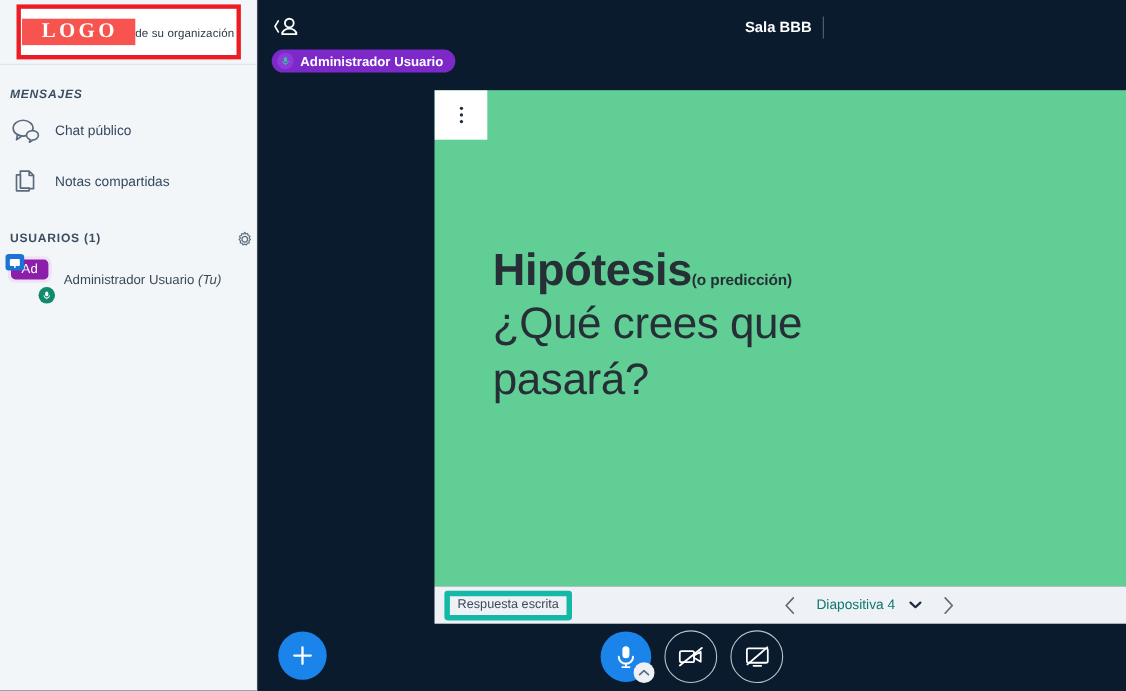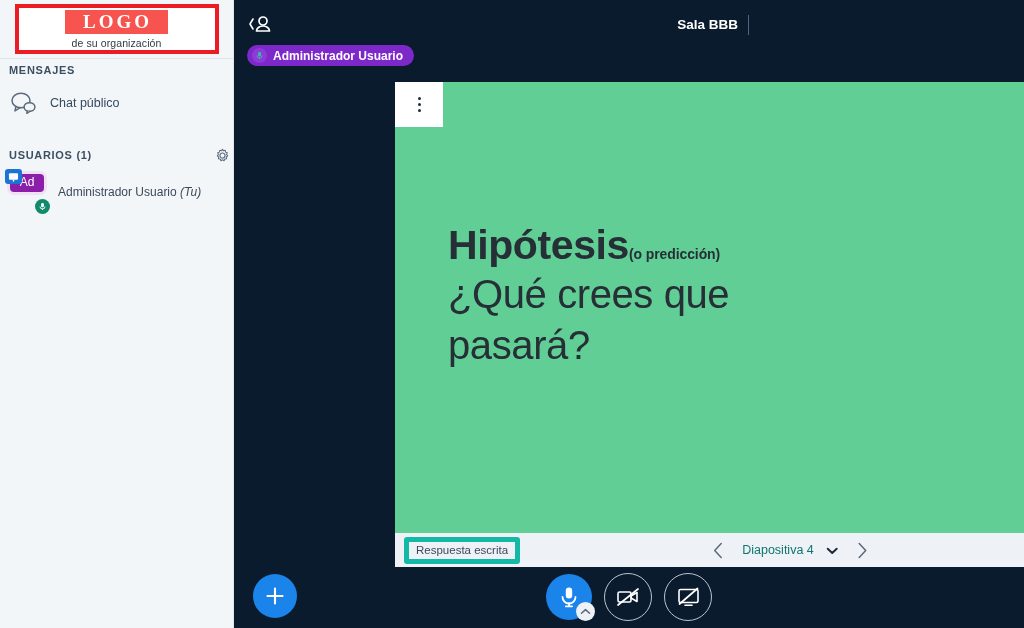--- a/index.html
+++ b/index.html
@@ -42,21 +42,21 @@
     flex: 0 0 58px;
     background: #f3f6f9;
   }
   .logo-box {
     border: 4px solid #ec1c24;
     background: #ffffff;
     width: 204px;
     height: 50px;
     box-sizing: border-box;
     display: flex;
-    flex-direction: column;
+    flex-direction: row;
     align-items: center;
     justify-content: center;
     padding: 2px 0;
   }
   .logo-banner {
     background: #f8544f;
     color: #ffffff;
     font-family: "Liberation Serif", serif;
     font-weight: bold;
     font-size: 19px;
@@ -73,21 +73,21 @@
 
   .section-label {
     font-size: 11px;
     font-weight: bold;
     letter-spacing: .7px;
     color: #3c4e61;
     padding: 0 0 0 9px;
     display: flex;
     align-items: center;
   }
-  .sect-messages { margin-top: 5px; }
+  .sect-messages { margin-top: 21px; font-style: italic; }
   .sect-notas    { margin-top: 17px; }
   .sect-usuarios {
     margin-top: 20px;
     justify-content: space-between;
   }
   .gear-btn {
     width: 22px; height: 22px;
     display: flex; align-items: center; justify-content: center;
     cursor: pointer;
   }
@@ -442,20 +442,30 @@
           <ellipse cx="11" cy="9.5" rx="9" ry="7.2" fill="none" stroke="#5b6b7c" stroke-width="1.5"></ellipse>
           <path d="M6 15 L5 20 L10.5 16.3" fill="none" stroke="#5b6b7c" stroke-width="1.5" stroke-linejoin="round"></path>
           <ellipse cx="19.5" cy="16" rx="5.4" ry="4.3" fill="#f3f6f9" stroke="#5b6b7c" stroke-width="1.5"></ellipse>
           <path d="M17.5 19.3 L16.8 22.3 L20.2 20.2" fill="#f3f6f9" stroke="#5b6b7c" stroke-width="1.5" stroke-linejoin="round"></path>
         </svg>
       </span>
       <span class="lbl">Chat público</span>
     </div>
 
 
+    <div class="side-row row-notes">
+      <span class="ico">
+        <svg width="26" height="26" viewBox="0 0 26 26">
+          <path d="M8.5 3.5 h8 l4 4 v12 h-12 z" fill="#f3f6f9" stroke="#5b6b7c" stroke-width="1.5" stroke-linejoin="round"></path>
+          <path d="M16.5 3.5 v4 h4" fill="none" stroke="#5b6b7c" stroke-width="1.5" stroke-linejoin="round"></path>
+          <path d="M5 7 h3.5 v12 h8 v2.5 h-11.5 z" fill="#f3f6f9" stroke="#5b6b7c" stroke-width="1.5" stroke-linejoin="round"></path>
+        </svg>
+      </span>
+      <span class="lbl">Notas compartidas</span>
+    </div>
 
     <div class="section-label sect-usuarios">
       <span>USUARIOS (1)</span>
       <span class="gear-btn">
         <svg width="15" height="15" viewBox="0 0 20 20">
           <path d="M10 6.6 a3.4 3.4 0 1 0 0 6.8 a3.4 3.4 0 1 0 0-6.8 z" fill="none" stroke="#5b6b7c" stroke-width="1.5"></path>
           <path d="M10 1.6 l1.2 2.1 2.4-.6 .5 2.4 2.3 .9-1.1 2.2 1.6 1.8-1.9 1.6 .5 2.4-2.4 .3-1 2.2-2.1-1.2-2.1 1.2-1-2.2-2.4-.3 .5-2.4-1.9-1.6 1.6-1.8-1.1-2.2 2.3-.9 .5-2.4 2.4 .6 z" fill="none" stroke="#5b6b7c" stroke-width="1.4" stroke-linejoin="round"></path>
         </svg>
       </span>
     </div>

